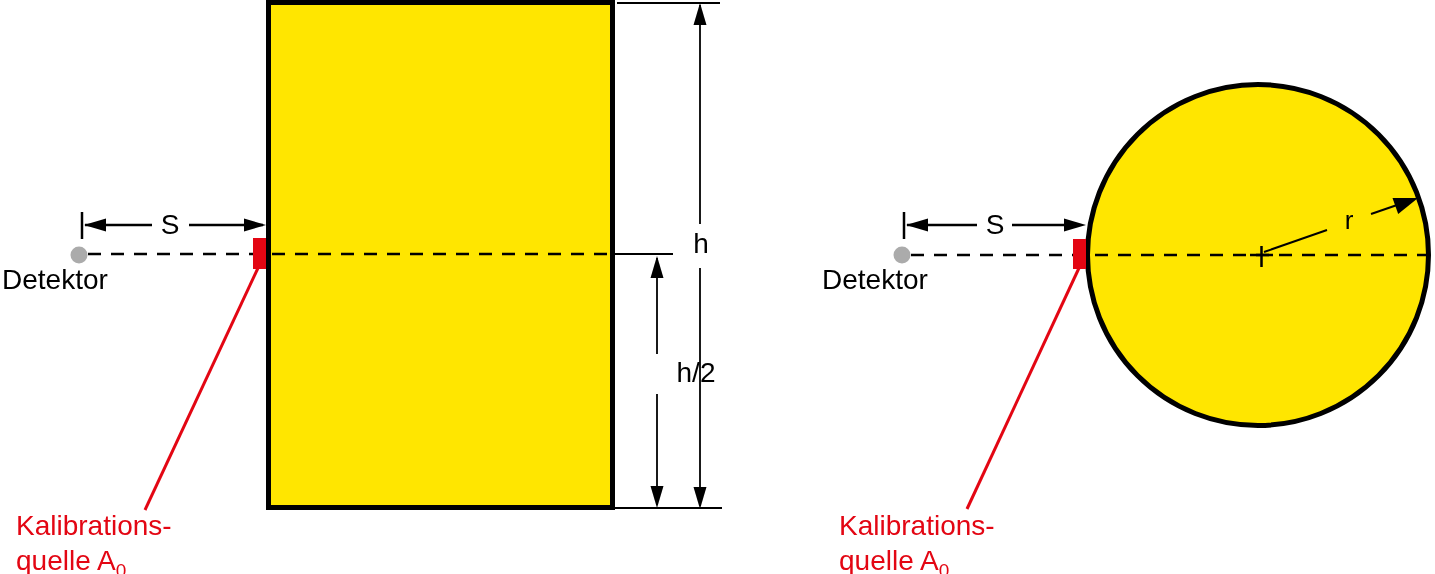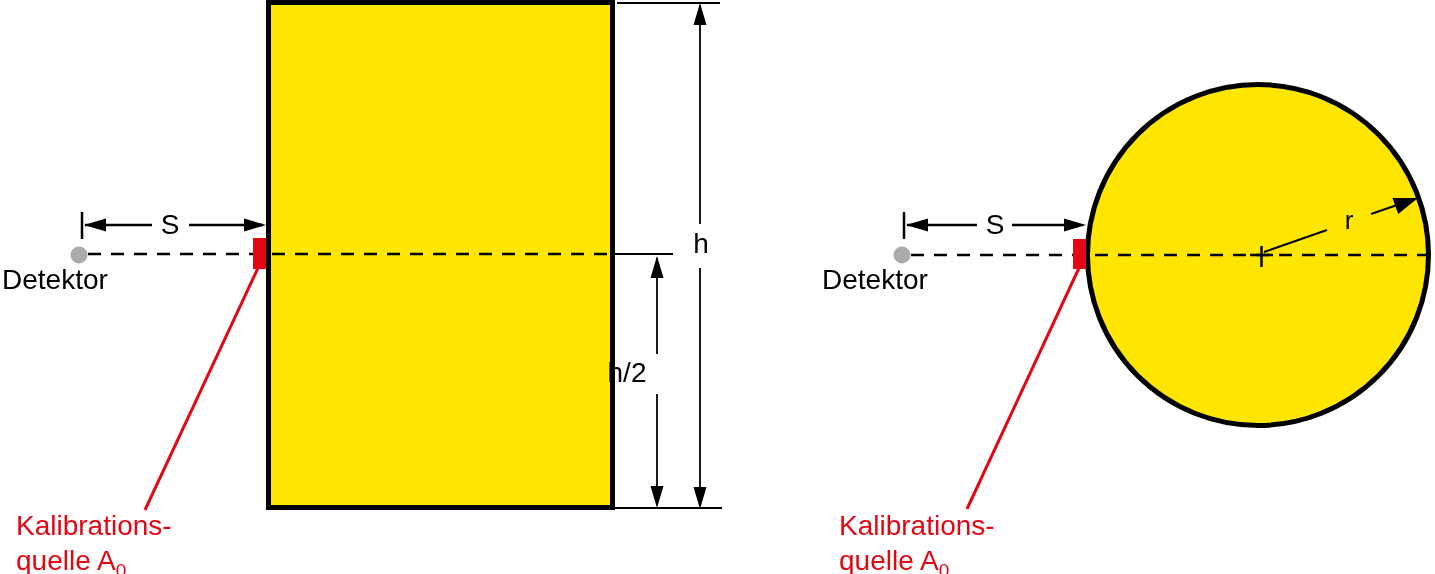--- a/index.html
+++ b/index.html
@@ -98,21 +98,21 @@
       <circle cx="902" cy="255" r="8.5" fill="#ABABAB"></circle>
 
       <rect x="1073" y="239" width="13" height="30" fill="#E30613"></rect>
       <line x1="1079" y1="268" x2="967" y2="509" stroke="#E30613" stroke-width="3"></line>
     </g>
   </svg>
 
   <div class="lbl" style="left:2px; top:266px;">Detektor</div>
   <div class="lbl dim centered" style="left:170px; top:211px;">S</div>
   <div class="lbl dim centered" style="left:701px; top:230px;">h</div>
-  <div class="lbl dim centered" style="left:627px; top:359px;">h/2</div>
+  <div class="lbl dim centered" style="left:696px; top:359px;">h/2</div>
   <div class="lbl red-label" style="left:16px; top:508px;">
     <span>Kalibrations-</span><br>
     <span>quelle A</span><sub>0</sub>
   </div>
 
   <div class="lbl" style="left:822px; top:266px;">Detektor</div>
   <div class="lbl dim centered" style="left:995px; top:211px;">S</div>
   <div class="lbl r-dim centered" style="left:1349px; top:207px;">r</div>
   <div class="lbl red-label" style="left:839px; top:508px;">
     <span>Kalibrations-</span><br>

